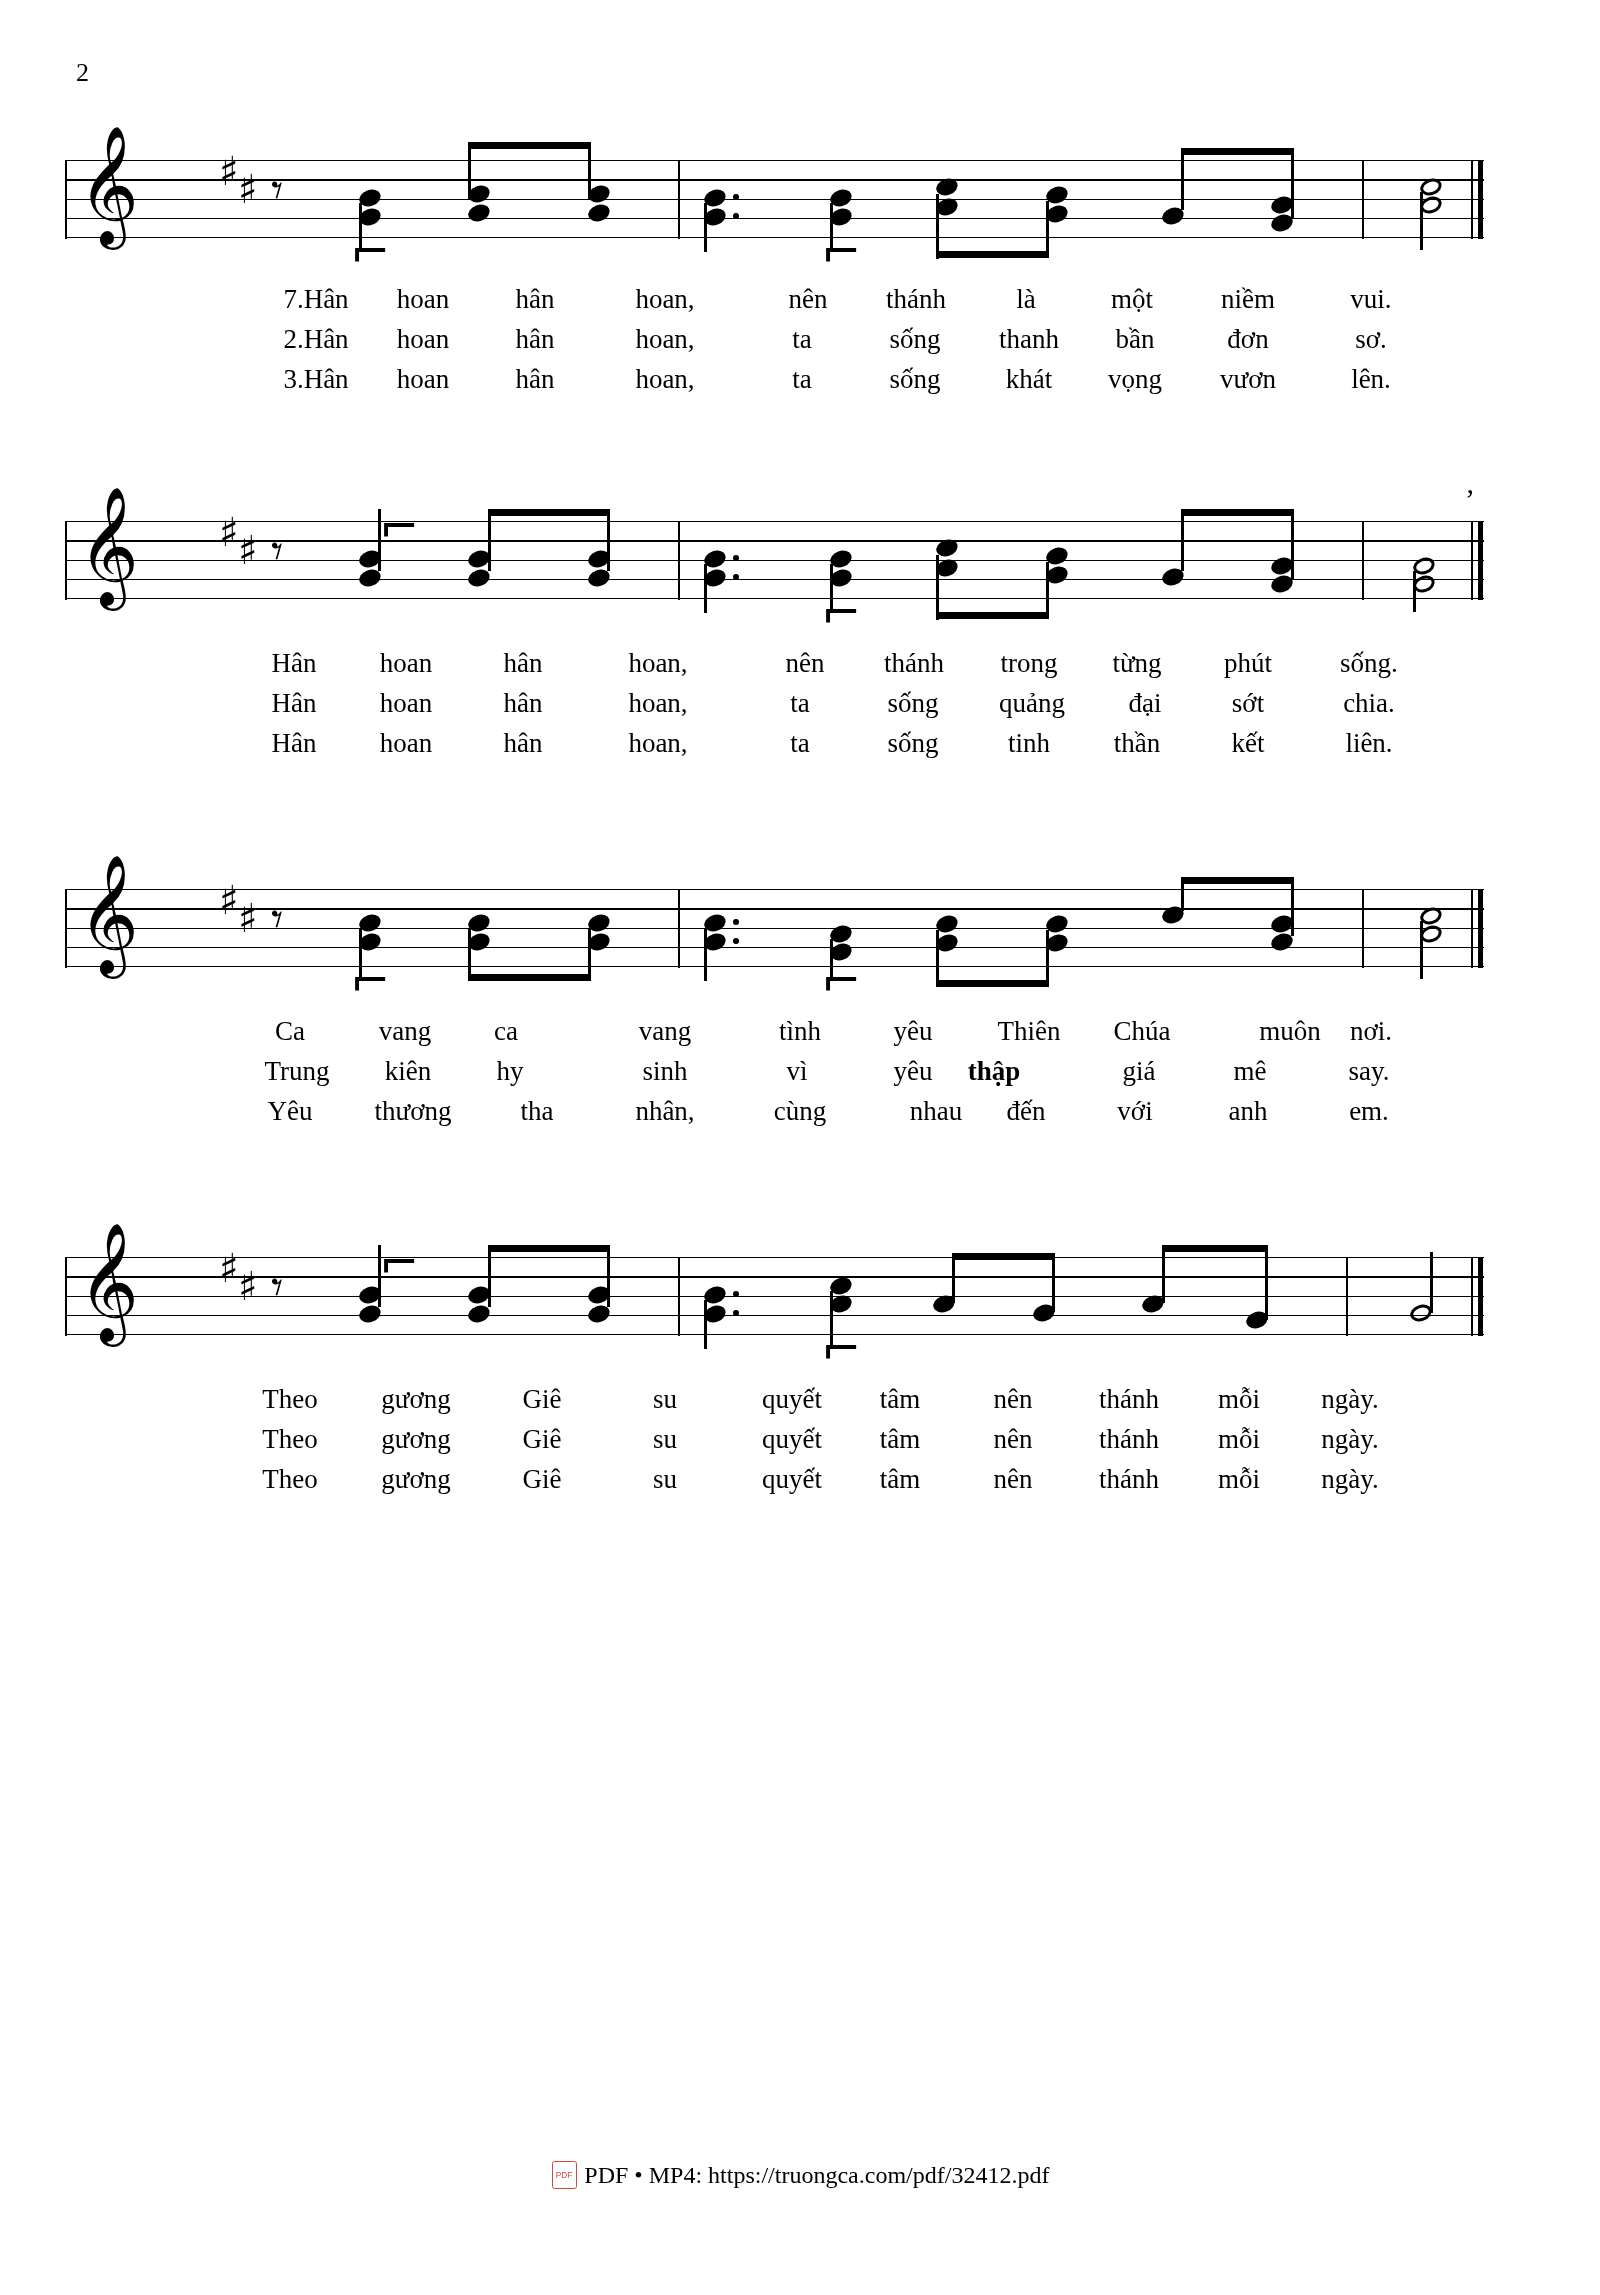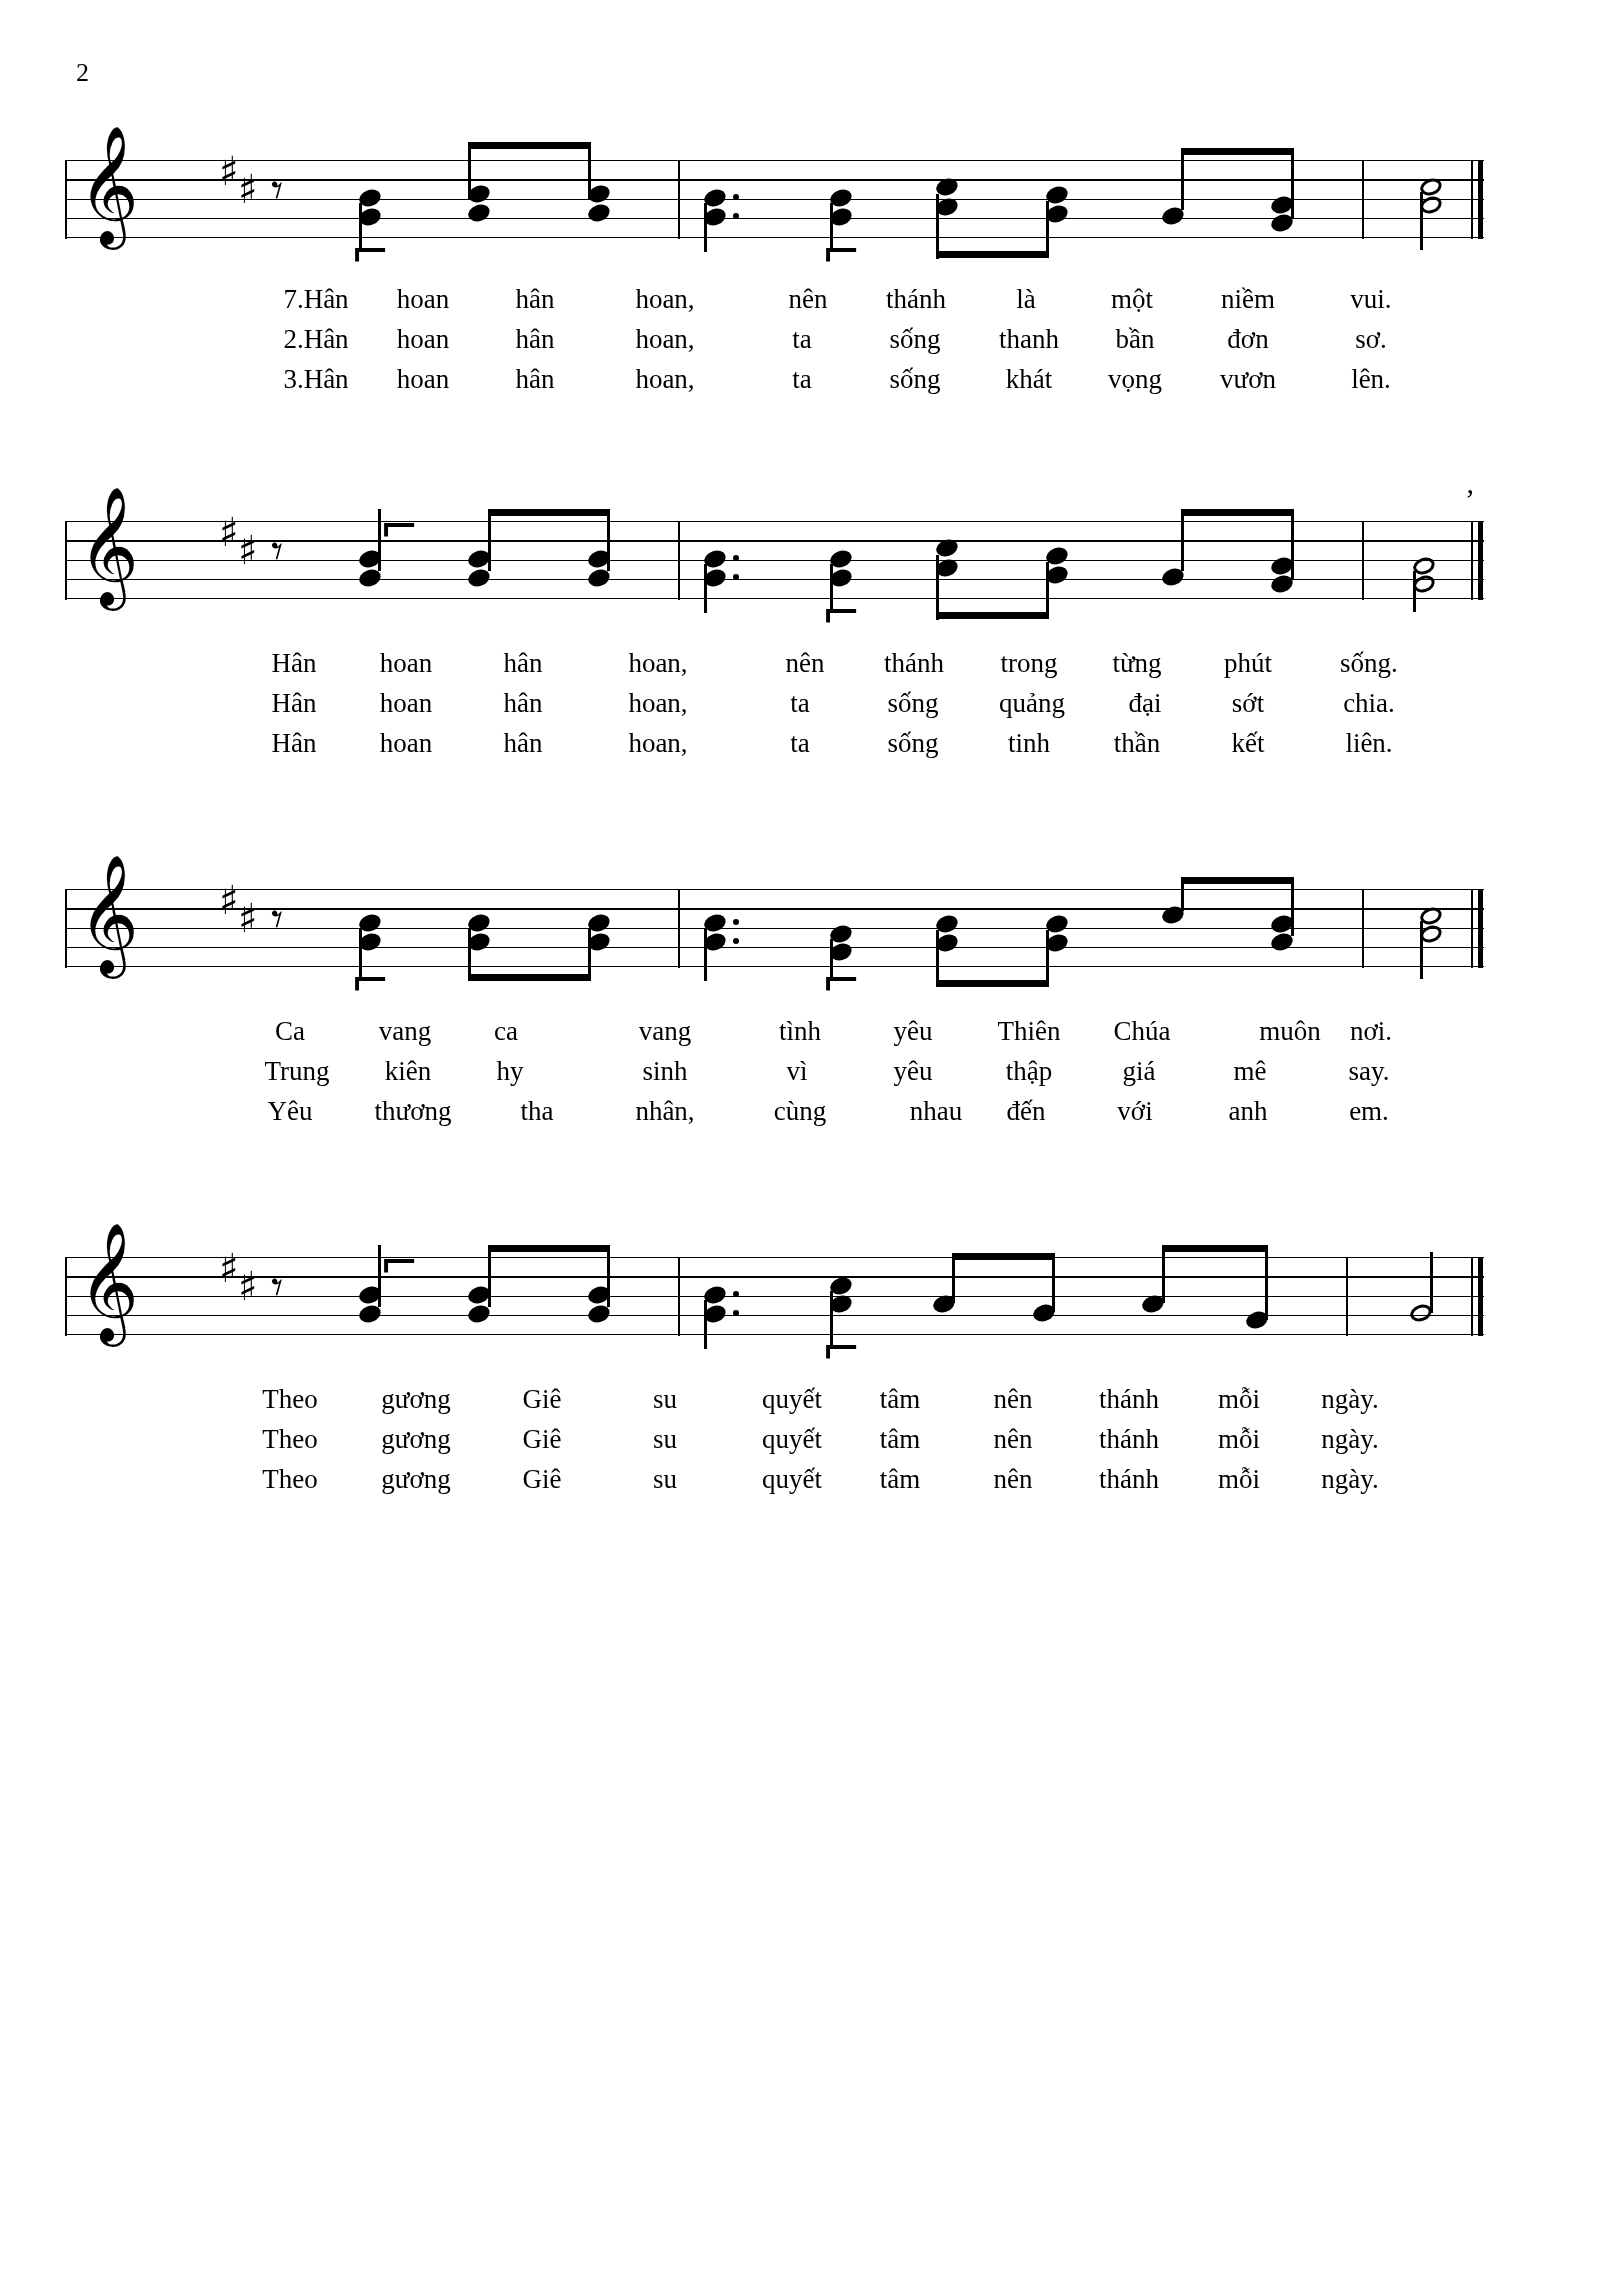--- a/index.html
+++ b/index.html
@@ -497,21 +497,21 @@
       <span class="lyric" style="left:1252px;margin-left:38px;">muôn</span>
       <span class="lyric" style="left:1371px;">nơi.</span>
     </div>
     <div class="lyric-row">
       <span class="lyric" style="left:297px;">Trung</span>
       <span class="lyric" style="left:408px;">kiên</span>
       <span class="lyric" style="left:510px;">hy</span>
       <span class="lyric" style="left:665px;">sinh</span>
       <span class="lyric" style="left:797px;">vì</span>
       <span class="lyric" style="left:913px;">yêu</span>
-      <span class="lyric" style="left:1029px;">thập</span>
+      <span class="lyric" style="left:994px;font-weight:bold;">thập</span>
       <span class="lyric" style="left:1139px;">giá</span>
       <span class="lyric" style="left:1250px;">mê</span>
       <span class="lyric" style="left:1369px;">say.</span>
     </div>
     <div class="lyric-row">
       <span class="lyric" style="left:290px;">Yêu</span>
       <span class="lyric" style="left:413px;">thương</span>
       <span class="lyric" style="left:537px;">tha</span>
       <span class="lyric" style="left:665px;">nhân,</span>
       <span class="lyric" style="left:800px;">cùng</span>
@@ -622,15 +622,18 @@
       <span class="lyric" style="left:665px;">su</span>
       <span class="lyric" style="left:792px;">quyết</span>
       <span class="lyric" style="left:900px;">tâm</span>
       <span class="lyric" style="left:1013px;">nên</span>
       <span class="lyric" style="left:1129px;">thánh</span>
       <span class="lyric" style="left:1239px;">mỗi</span>
       <span class="lyric" style="left:1350px;">ngày.</span>
     </div>
   </div>
 
+  <div class="footer">
+    <span class="pdf-badge">PDF</span><span class="ftext">PDF • MP4: https://truongca.com/pdf/32412.pdf</span>
+  </div>
 
 </div>
 
 
 </body></html>

